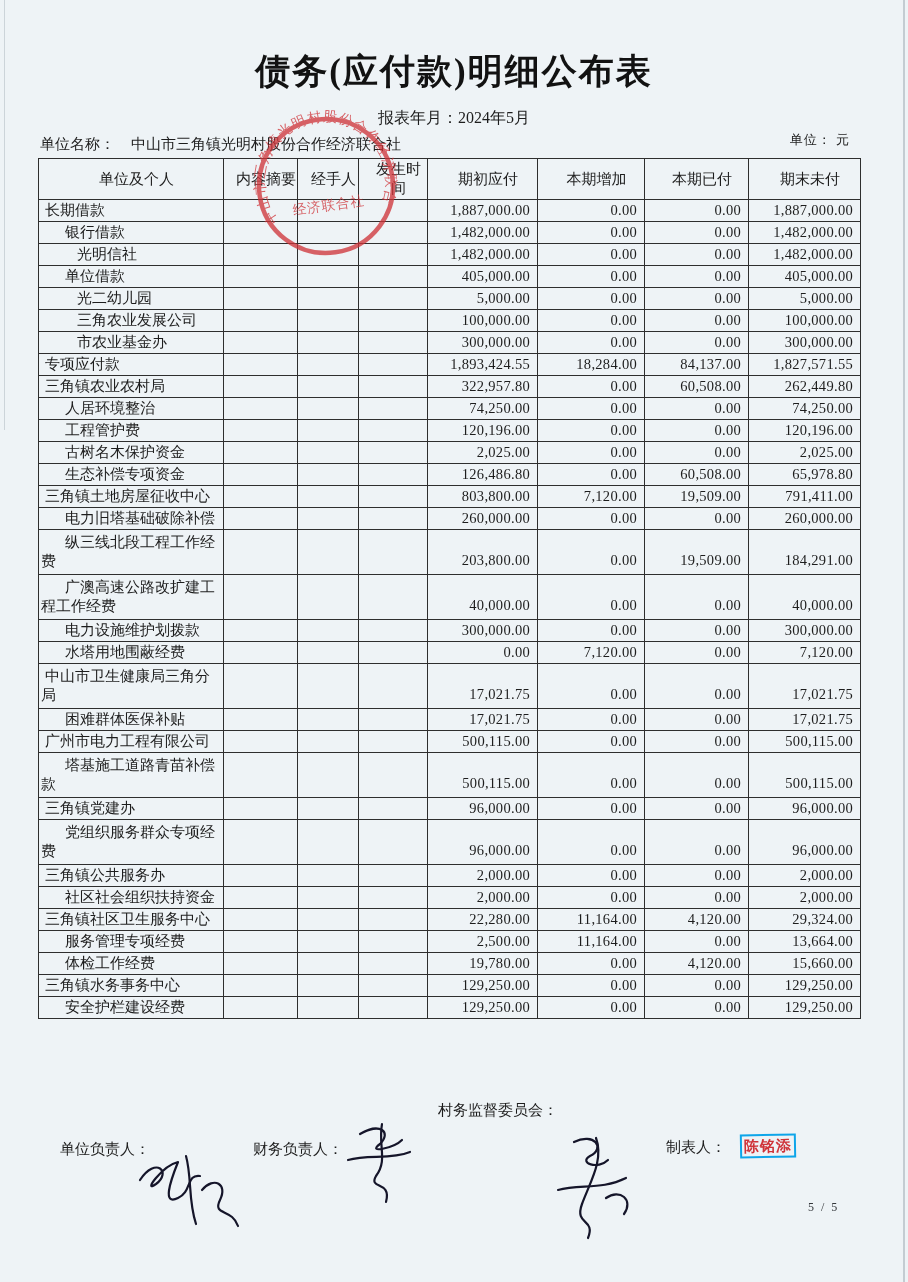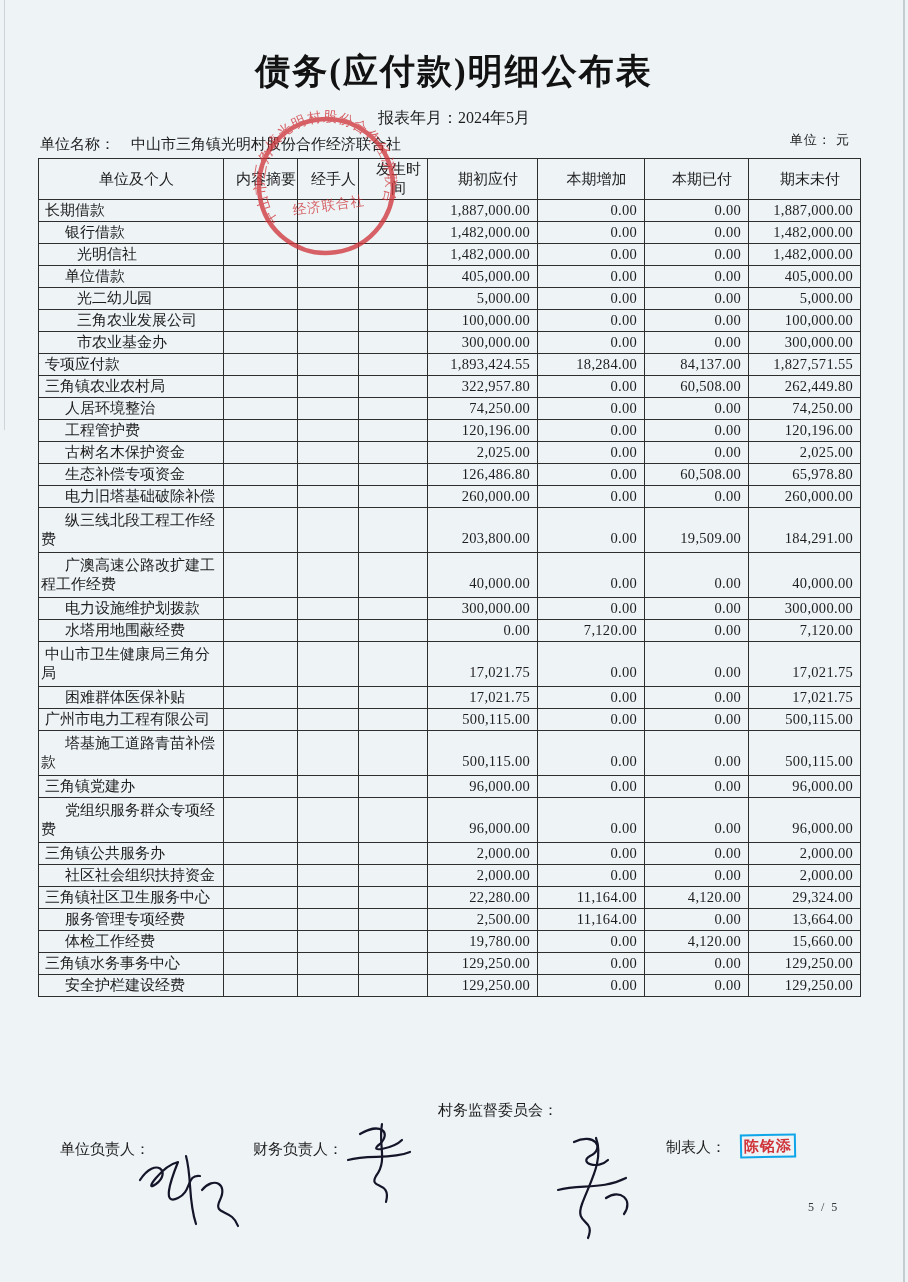--- a/index.html
+++ b/index.html
@@ -254,20 +254,30 @@
           <td class="c-name ind1">生态补偿专项资金</td>
           <td></td>
           <td></td>
           <td></td>
           <td class="c-num">126,486.80</td>
           <td class="c-num">0.00</td>
           <td class="c-num">60,508.00</td>
           <td class="c-num">65,978.80</td>
         </tr>
         <tr>
+          <td class="c-name ind0">三角镇土地房屋征收中心</td>
+          <td></td>
+          <td></td>
+          <td></td>
+          <td class="c-num">803,800.00</td>
+          <td class="c-num">7,120.00</td>
+          <td class="c-num">19,509.00</td>
+          <td class="c-num">791,411.00</td>
+        </tr>
+        <tr>
           <td class="c-name ind1">电力旧塔基础破除补偿</td>
           <td></td>
           <td></td>
           <td></td>
           <td class="c-num">260,000.00</td>
           <td class="c-num">0.00</td>
           <td class="c-num">0.00</td>
           <td class="c-num">260,000.00</td>
         </tr>
         <tr class="tall">

